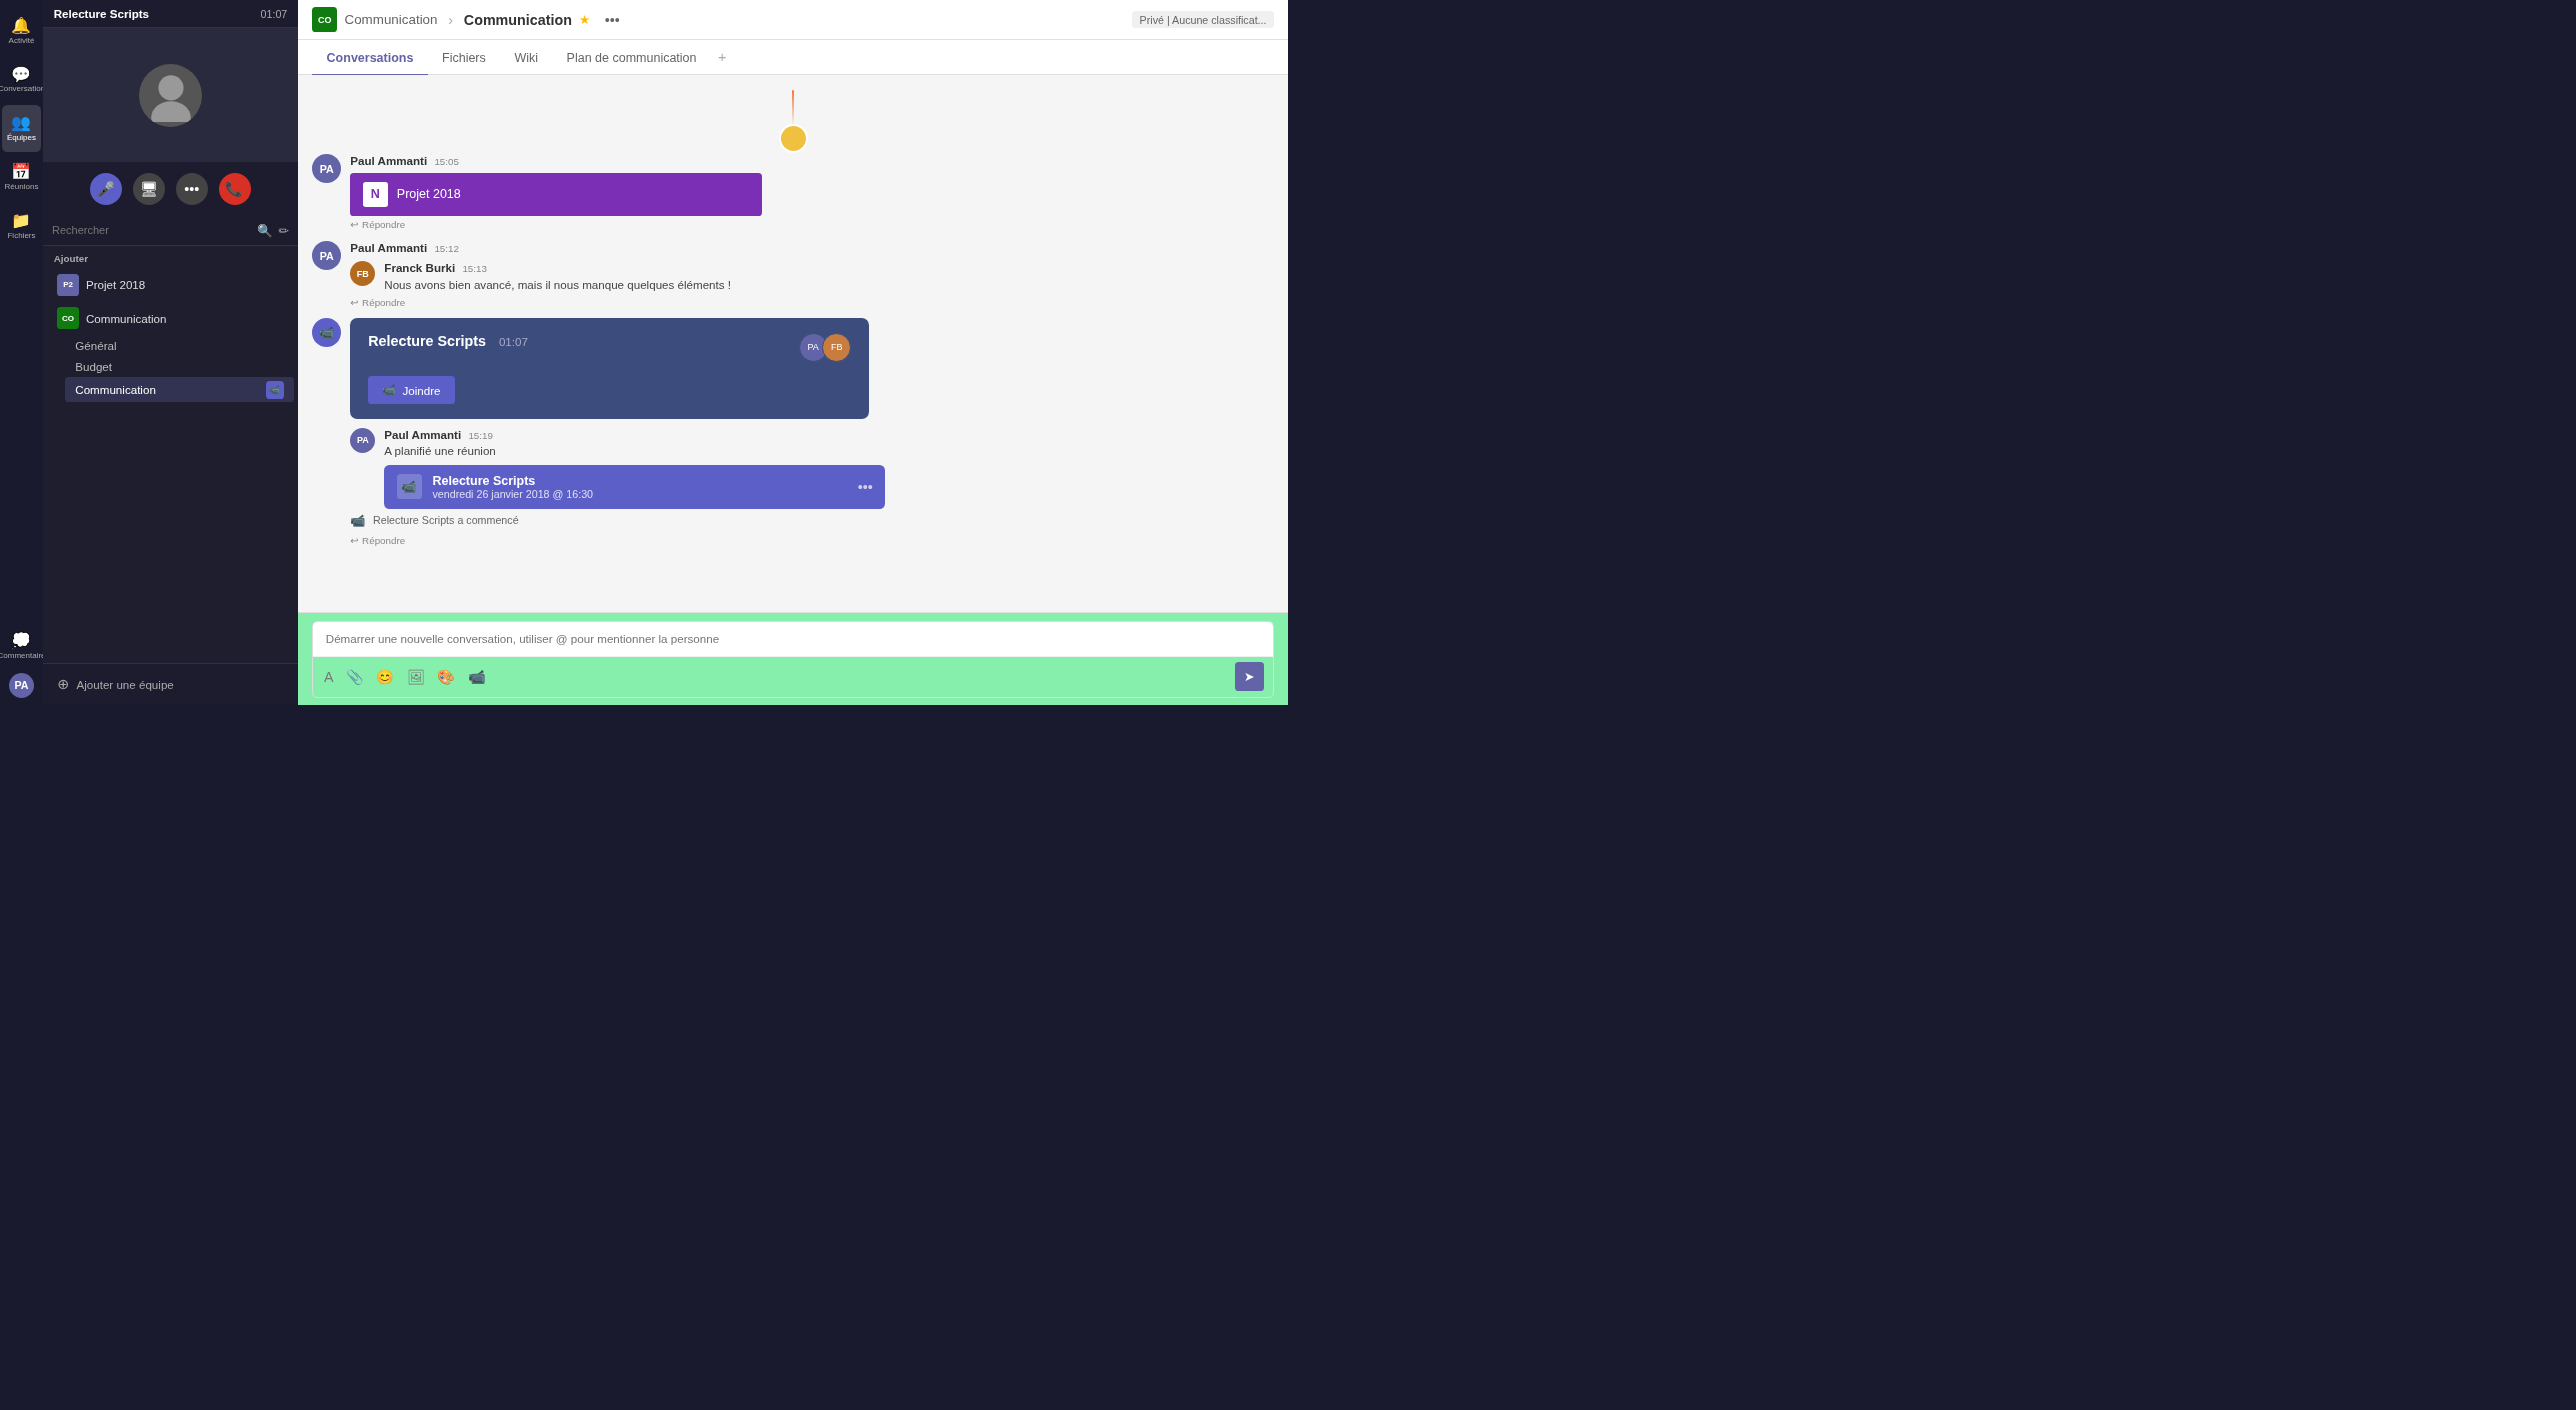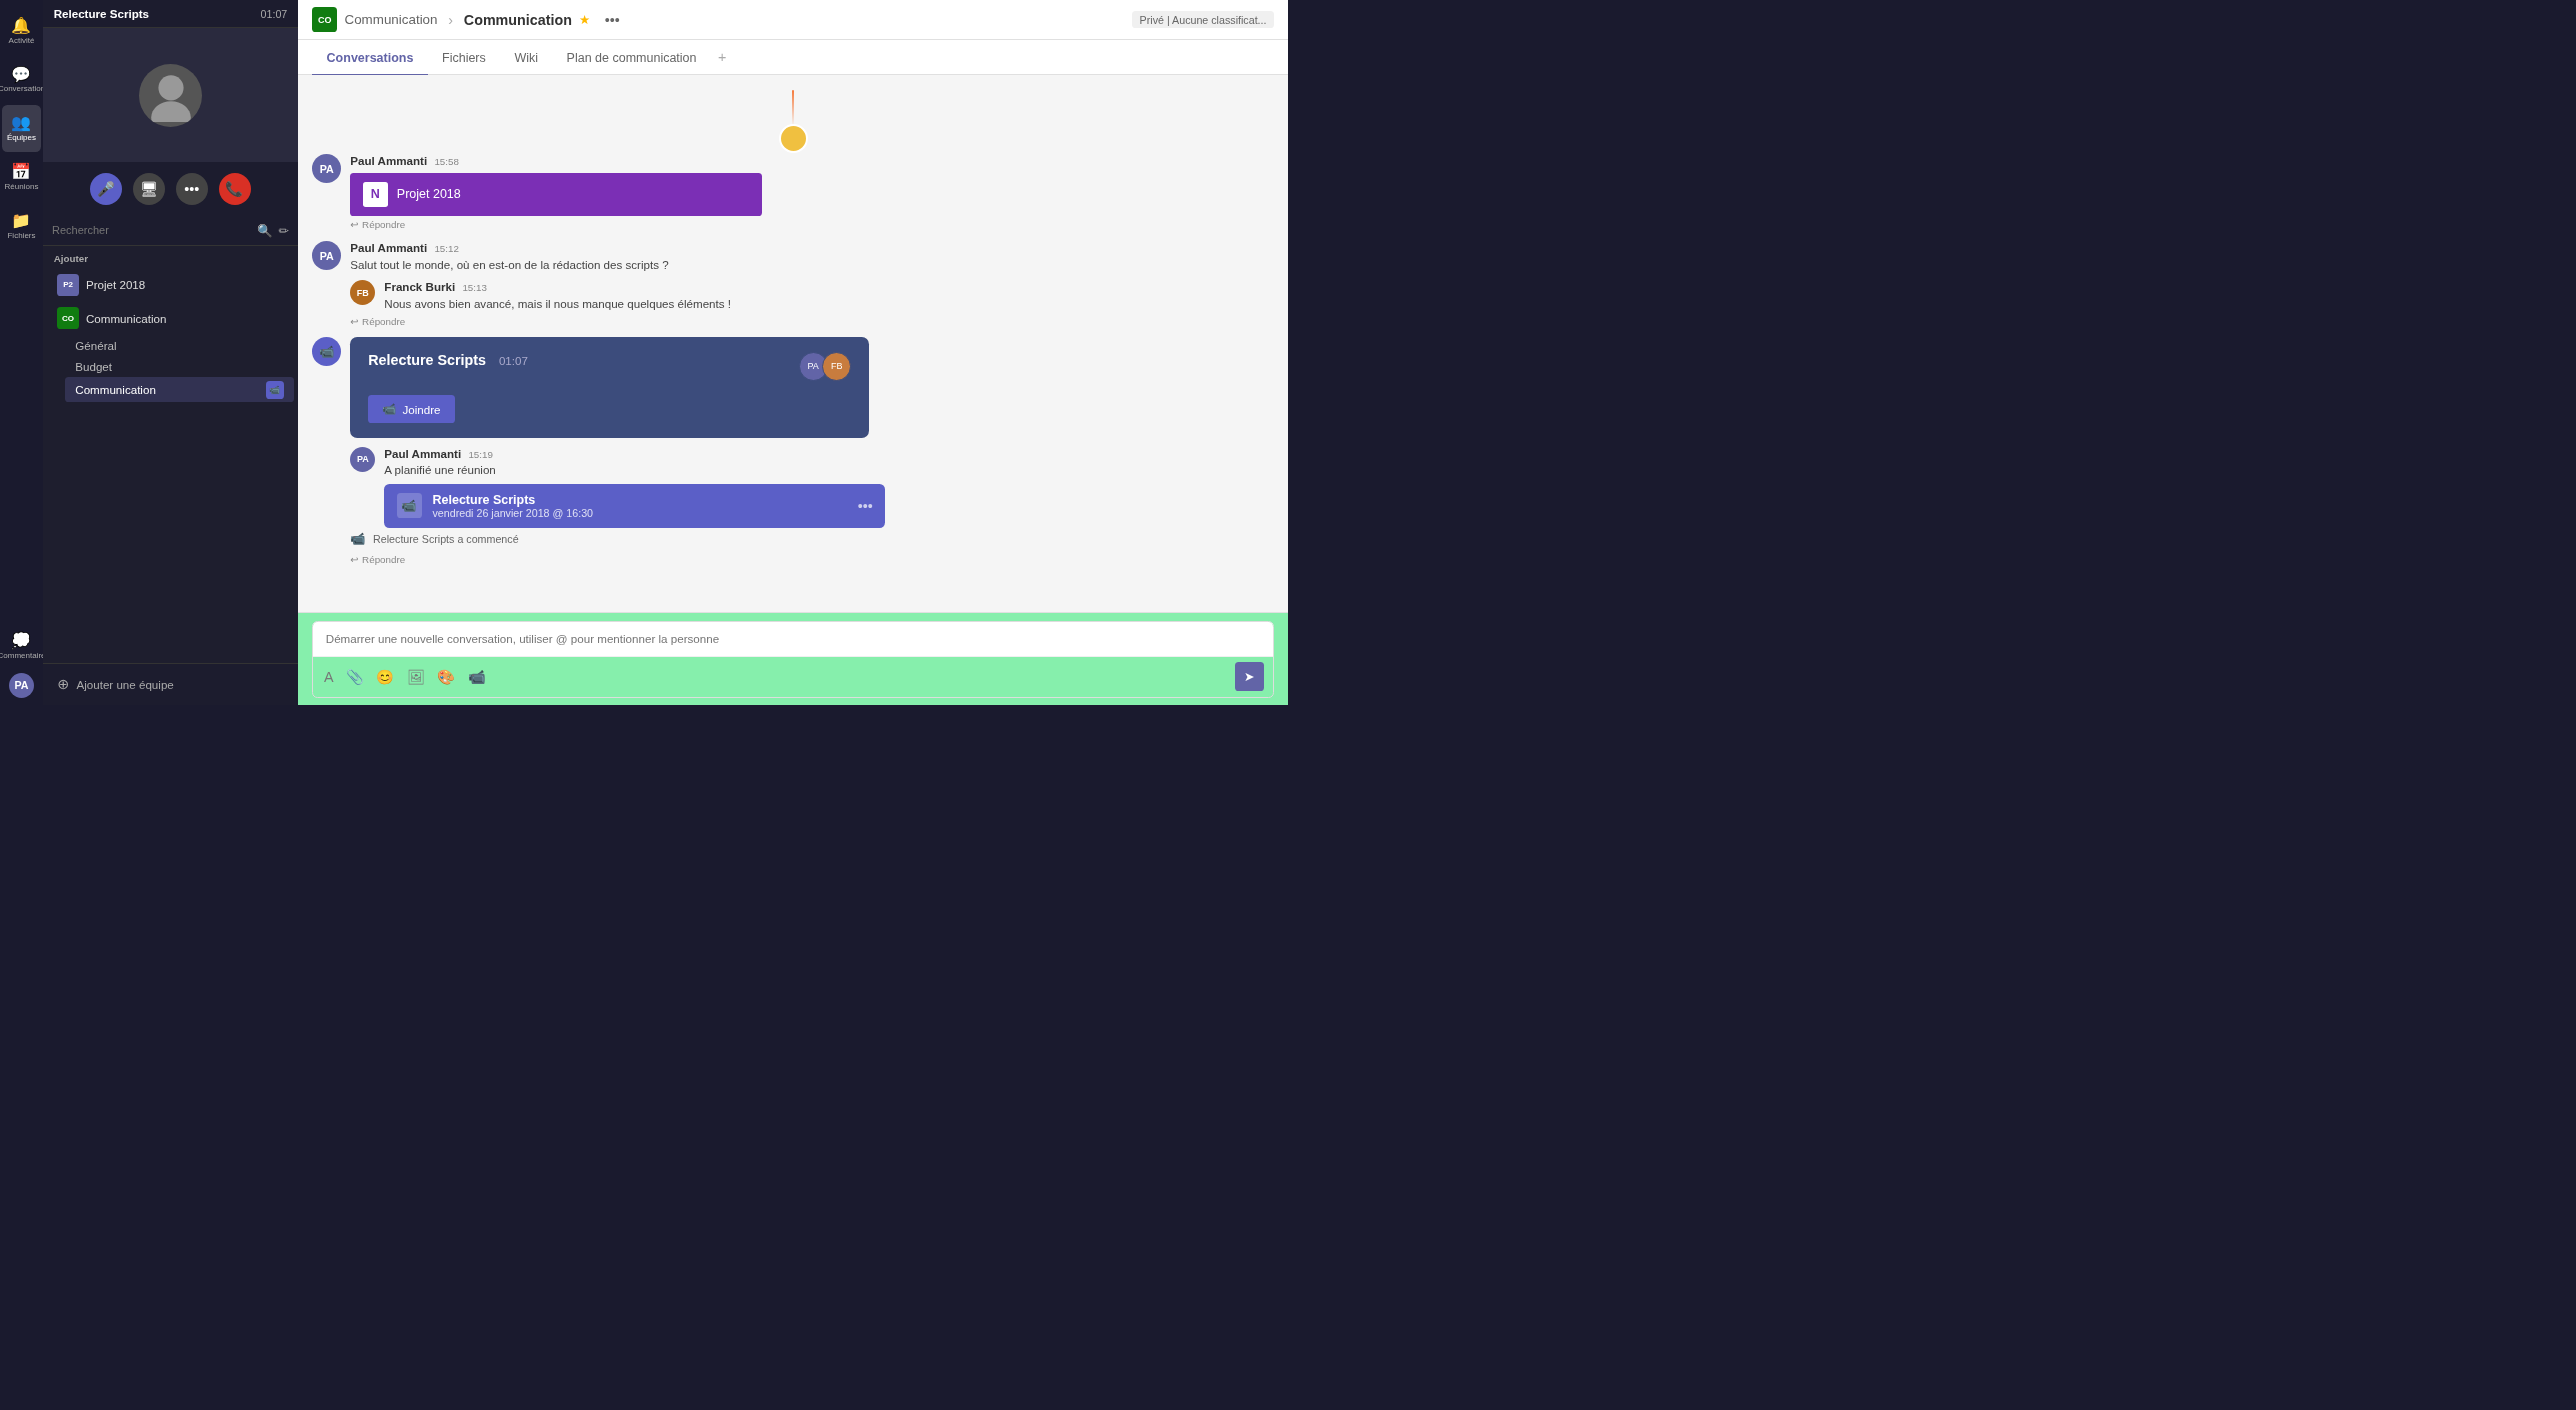--- a/index.html
+++ b/index.html
@@ -685,40 +685,39 @@
         <div style="width:0;height:0;border-left:7.2px solid transparent;border-right:7.2px solid transparent;border-top:10.7px solid #f5793a;"></div>
         <div style="width:29px;height:29px;border-radius:50%;background:#f0c040;border:2.7px solid #fff;position:absolute;bottom:-9px;"></div>
       </div>
     </div>
 
     <div class="message-group">
       <div class="msg-avatar pa">PA</div>
       <div class="msg-content">
         <div class="msg-header">
           <span class="msg-author">Paul Ammanti</span>
-          <span class="msg-time">15:58</span>
+          <span class="msg-time">15:05</span>
         </div>
         <div class="oneNote-card">
           <div class="onenote-icon">N</div>
           <span class="onenote-label">Projet 2018</span>
         </div>
         <div class="reply-btn">
           ↩ <span>Répondre</span>
         </div>
       </div>
     </div>
 
     <div class="message-group">
       <div class="msg-avatar pa">PA</div>
       <div class="msg-content">
         <div class="msg-header">
           <span class="msg-author">Paul Ammanti</span>
           <span class="msg-time">15:12</span>
         </div>
-        <div class="msg-text">Salut tout le monde, où en est-on de la rédaction des scripts ?</div>
 
         <div class="message-group" style="margin-top:7.2px;">
           <div class="msg-avatar fb" style="width:25px;height:25px;font-size:9px;">FB</div>
           <div class="msg-content">
             <div class="msg-header">
               <span class="msg-author">Franck Burki</span>
               <span class="msg-time">15:13</span>
             </div>
             <div class="msg-text">Nous avons bien avancé, mais il nous manque quelques éléments !</div>
           </div>

